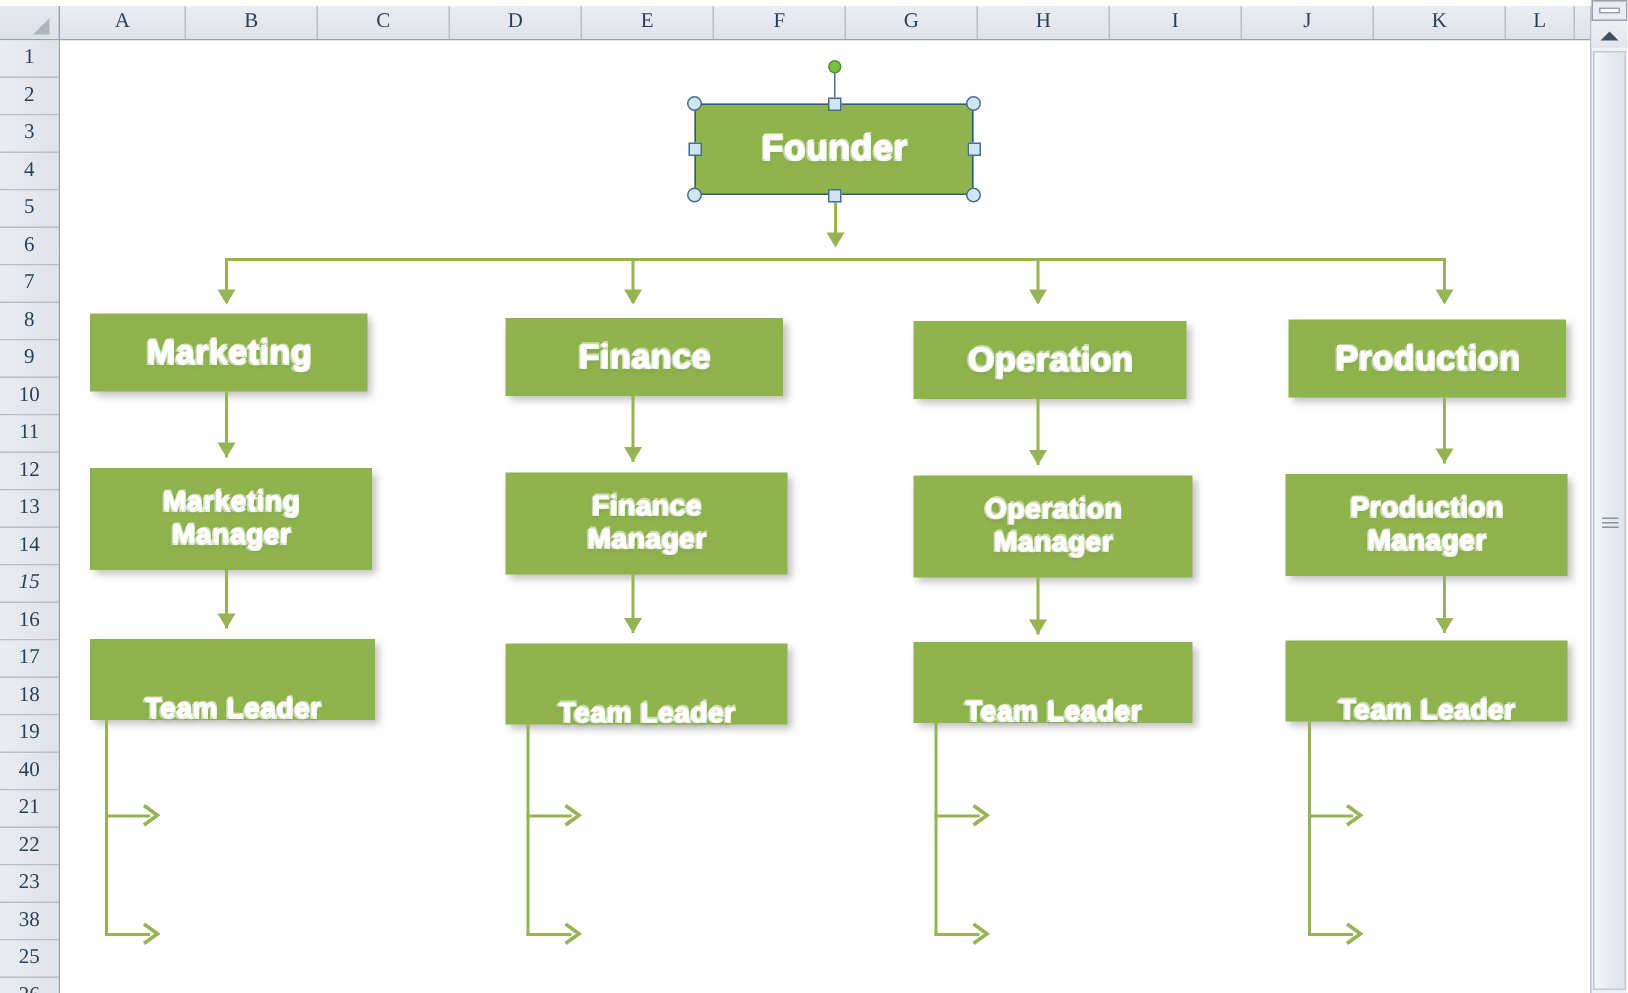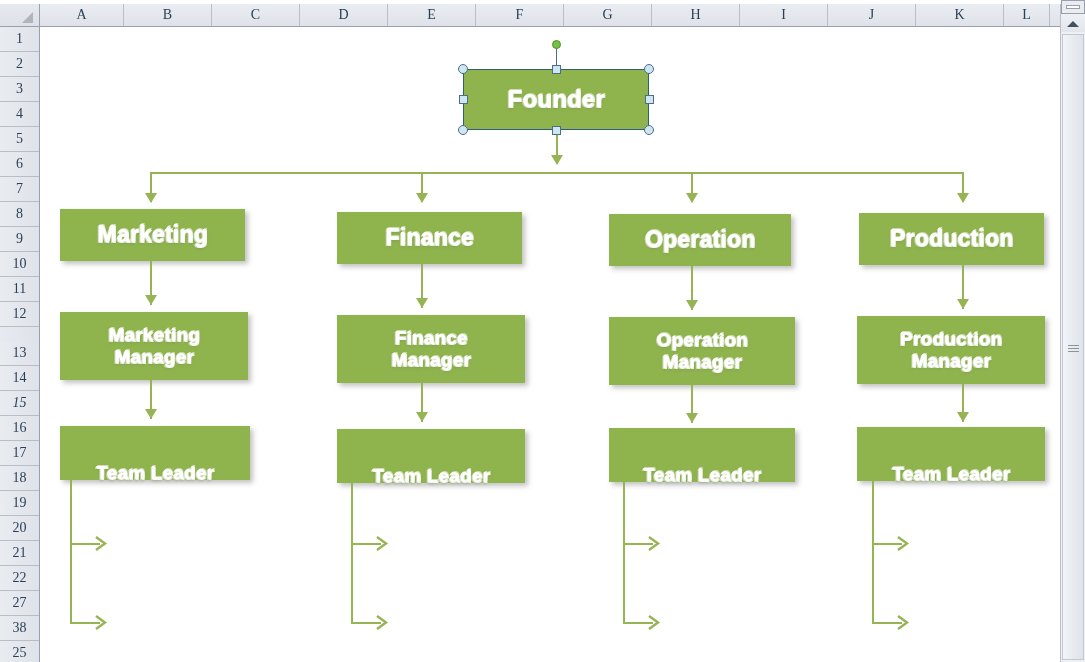--- a/index.html
+++ b/index.html
@@ -174,31 +174,31 @@
       <div class="row-h" style="height: 25px;">3</div>
       <div class="row-h" style="height: 25px;">4</div>
       <div class="row-h" style="height: 25px;">5</div>
       <div class="row-h" style="height: 25px;">6</div>
       <div class="row-h" style="height: 25px;">7</div>
       <div class="row-h" style="height: 25px;">8</div>
       <div class="row-h" style="height: 25px;">9</div>
       <div class="row-h" style="height: 25px;">10</div>
       <div class="row-h" style="height: 25px;">11</div>
       <div class="row-h" style="height: 25px;">12</div>
-      <div class="row-h" style="height: 25px; margin-top: 14px;">13</div>
+      <div class="row-h" style="height: 25px;">13</div>
       <div class="row-h" style="height: 25px;">14</div>
       <div class="row-h" style="height: 25px; font-style: italic;">15</div>
       <div class="row-h" style="height: 25px;">16</div>
       <div class="row-h" style="height: 25px;">17</div>
       <div class="row-h" style="height: 25px;">18</div>
       <div class="row-h" style="height: 25px;">19</div>
-      <div class="row-h" style="height: 25px;">20</div>
+      <div class="row-h" style="height: 25px;">40</div>
       <div class="row-h" style="height: 25px;">21</div>
       <div class="row-h" style="height: 25px;">22</div>
-      <div class="row-h" style="height: 25px;">27</div>
+      <div class="row-h" style="height: 25px;">23</div>
       <div class="row-h" style="height: 25px;">38</div>
       <div class="row-h" style="height: 25px;">25</div>
       <div class="row-h" style="height: 25px;">26</div>
     </div>
 
   <div class="grid-canvas">
 
     <div class="ln-v" style="left:516px;top:103px;height:33px;"></div>
     <div class="arr-d" style="left:511px;top:128px;"></div>
 

